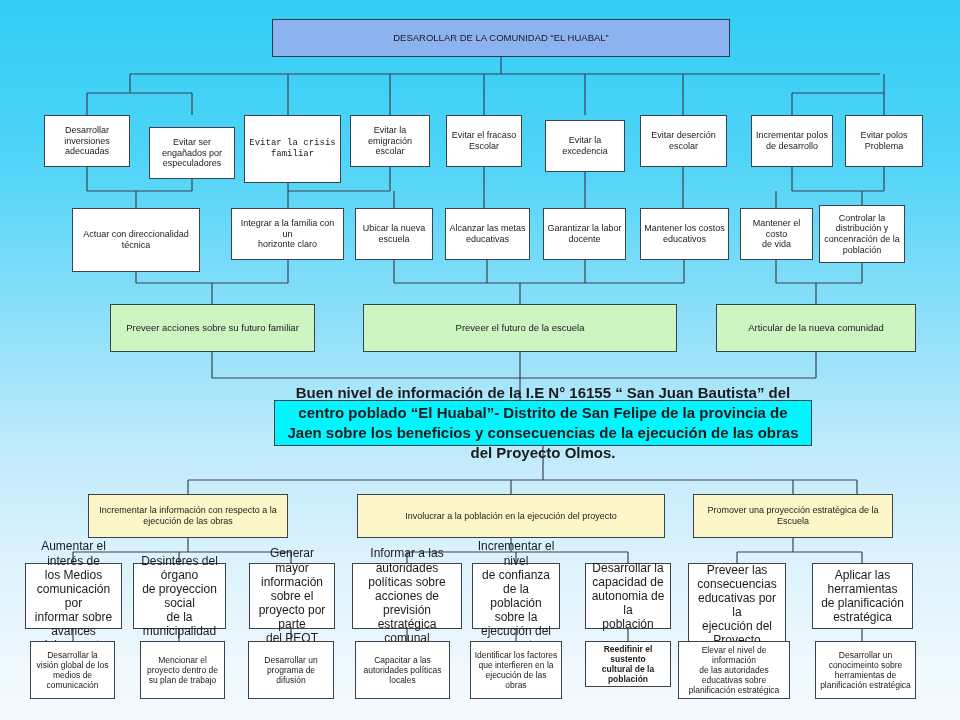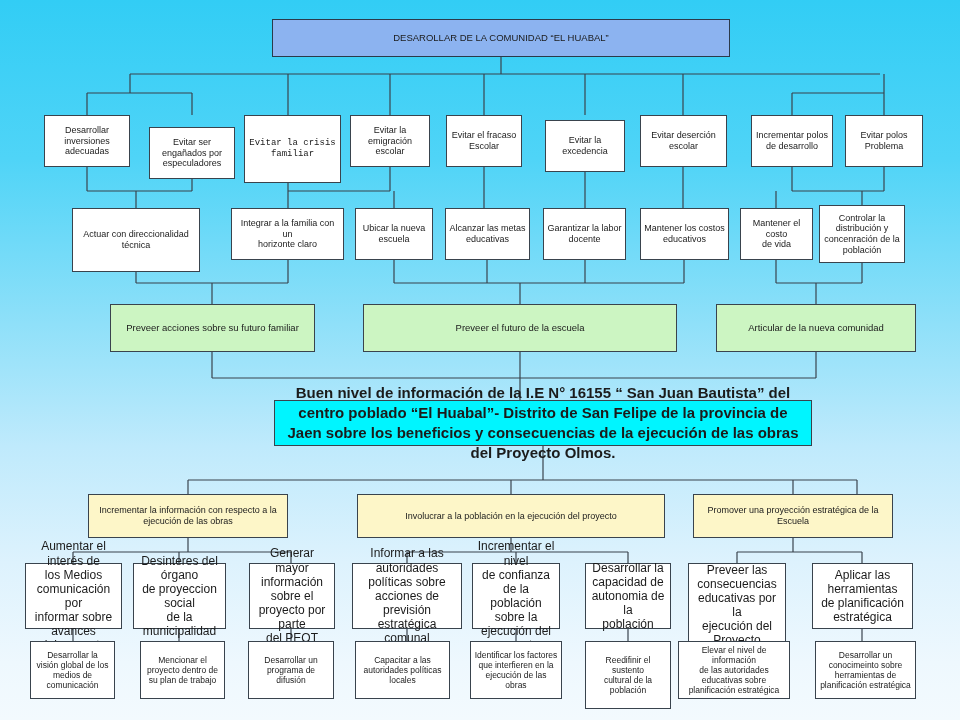--- a/index.html
+++ b/index.html
@@ -245,21 +245,21 @@
 proyecto dentro de
 su plan de trabajo</div>
     <div class="node n-leaf2" style="left: 248px; top: 641px; width: 86px; height: 58px;">Desarrollar  un
 programa de difusión</div>
     <div class="node n-leaf2" style="left: 355px; top: 641px; width: 95px; height: 58px;">Capacitar a las
 autoridades políticas
 locales</div>
     <div class="node n-leaf2" style="left: 470px; top: 641px; width: 92px; height: 58px;">Identificar los factores
 que interfieren en la
 ejecución de las obras</div>
-    <div class="node n-leaf2" style="left: 585px; top: 641px; width: 86px; height: 68px;">Reedifinir el sustento
+    <div class="node n-leaf2" style="left: 585px; top: 641px; width: 86px; height: 46px; font-weight: bold;">Reedifinir el sustento
 cultural de la
 población</div>
     <div class="node n-leaf2" style="left: 678px; top: 641px; width: 112px; height: 58px;">Elevar el nivel de información
 de las autoridades
 educativas sobre
 planificación estratégica</div>
     <div class="node n-leaf2" style="left: 815px; top: 641px; width: 101px; height: 58px;">Desarrollar un
 conocimeinto sobre
 herramientas de
 planificación estratégica</div>

